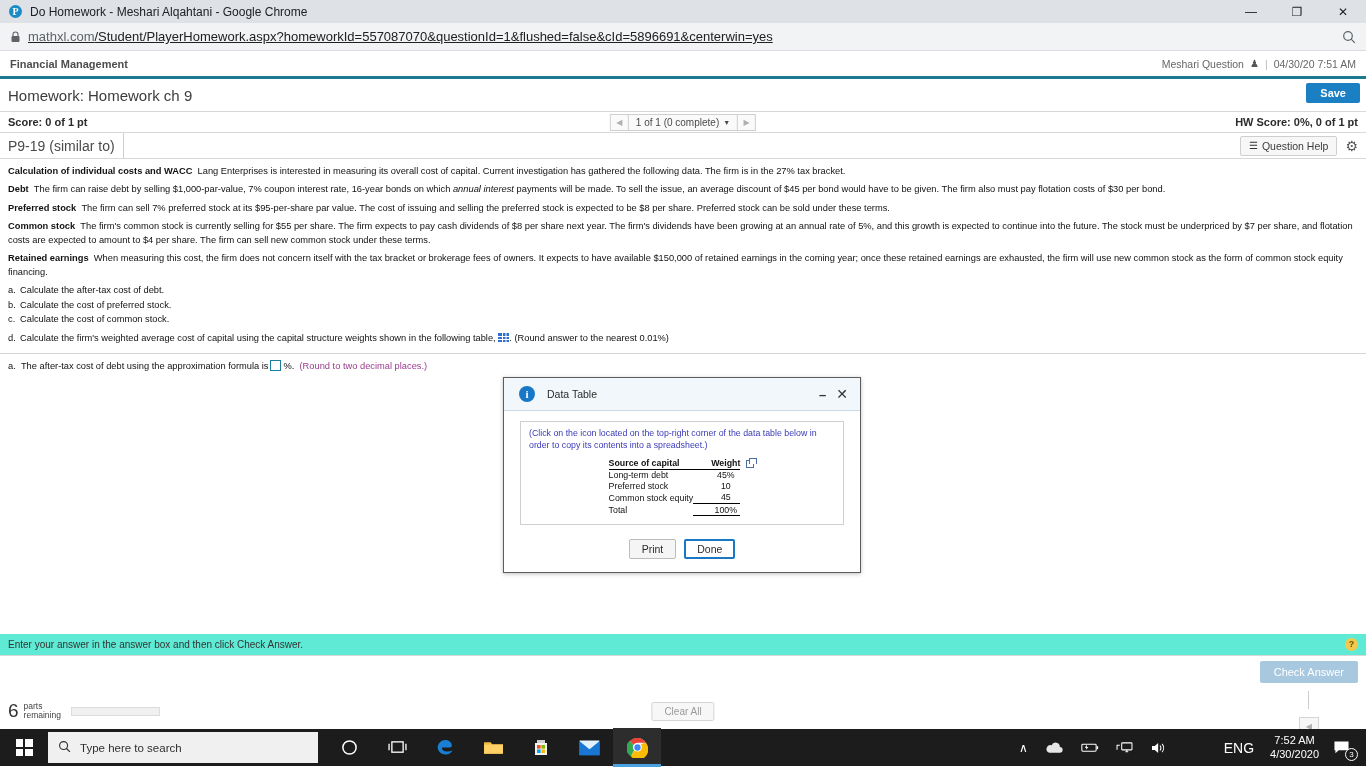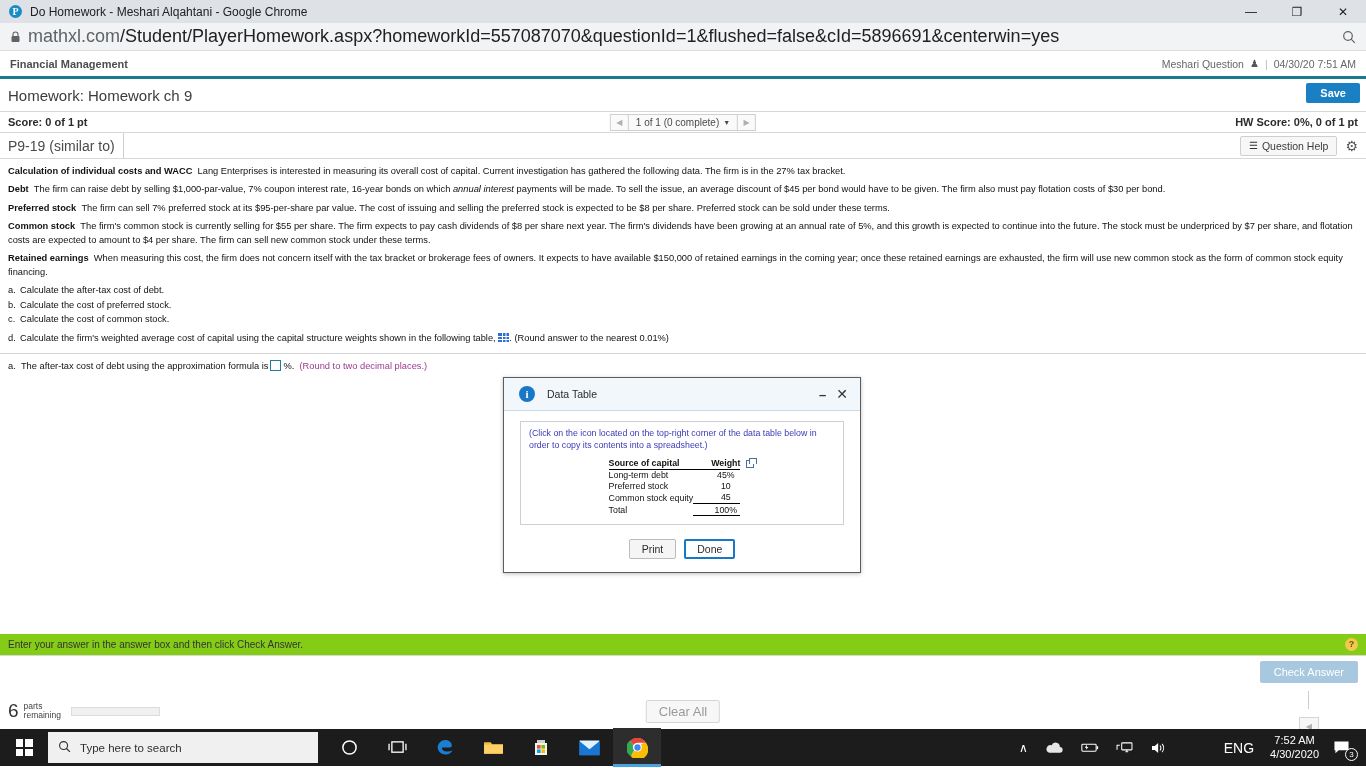--- a/index.html
+++ b/index.html
@@ -59,25 +59,26 @@
     align-items: center;
     padding: 0 8px;
   }
   .lock-icon {
     width: 14px; height: 14px;
     display: flex; align-items: center; justify-content: center;
     flex: 0 0 auto;
     margin-right: 6px;
   }
   .url-text {
-    font-size: 18px;
+    font-size: 13px;
     color: #202124;
     white-space: nowrap;
     overflow: hidden;
     flex: 1 1 auto;
+    text-decoration: underline;
   }
   .url-scheme { color: #5f6368; }
   .zoom-search-icon {
     width: 18px; height: 18px;
     flex: 0 0 auto;
     color: #5f6368;
     display: flex; align-items: center; justify-content: center;
   }
 
   
@@ -430,21 +431,21 @@
   
   .instr-bar {
     position: absolute;
     left: 0; top: 634px;
     width: 1366px;
     height: 22px;
     display: flex;
     align-items: center;
     padding: 0 8px;
     border-bottom: 1px solid #d8d8d8;
-    background: #84cc16;
+    background: #5eead4;
     gap: 29px;
   }
   .instr-text { font-size: 10px; color: #333; }
   .help-circle {
     margin-left: auto;
     width: 13px; height: 13px;
     border-radius: 50%;
     background: #f2c94c;
     color: #6b4e00;
     font-size: 9px;
@@ -480,21 +481,21 @@
     border: 1px solid #dcdcdc;
   }
   .prog-fill {
     height: 100%;
     background: #2f8ed6;
   }
   .clear-all {
     position: absolute;
     left: 50%;
     transform: translateX(-50%);
-    font-size: 13px;
+    font-size: 10px;
     color: #9a9a9a;
     background: #f7f7f7;
     border: 1px solid #d5d5d5;
     border-radius: 2px;
     padding: 3px 12px;
     cursor: pointer;
     font-family: "Liberation Sans", sans-serif;
   }
   .bottom-right {
     margin-left: auto;

